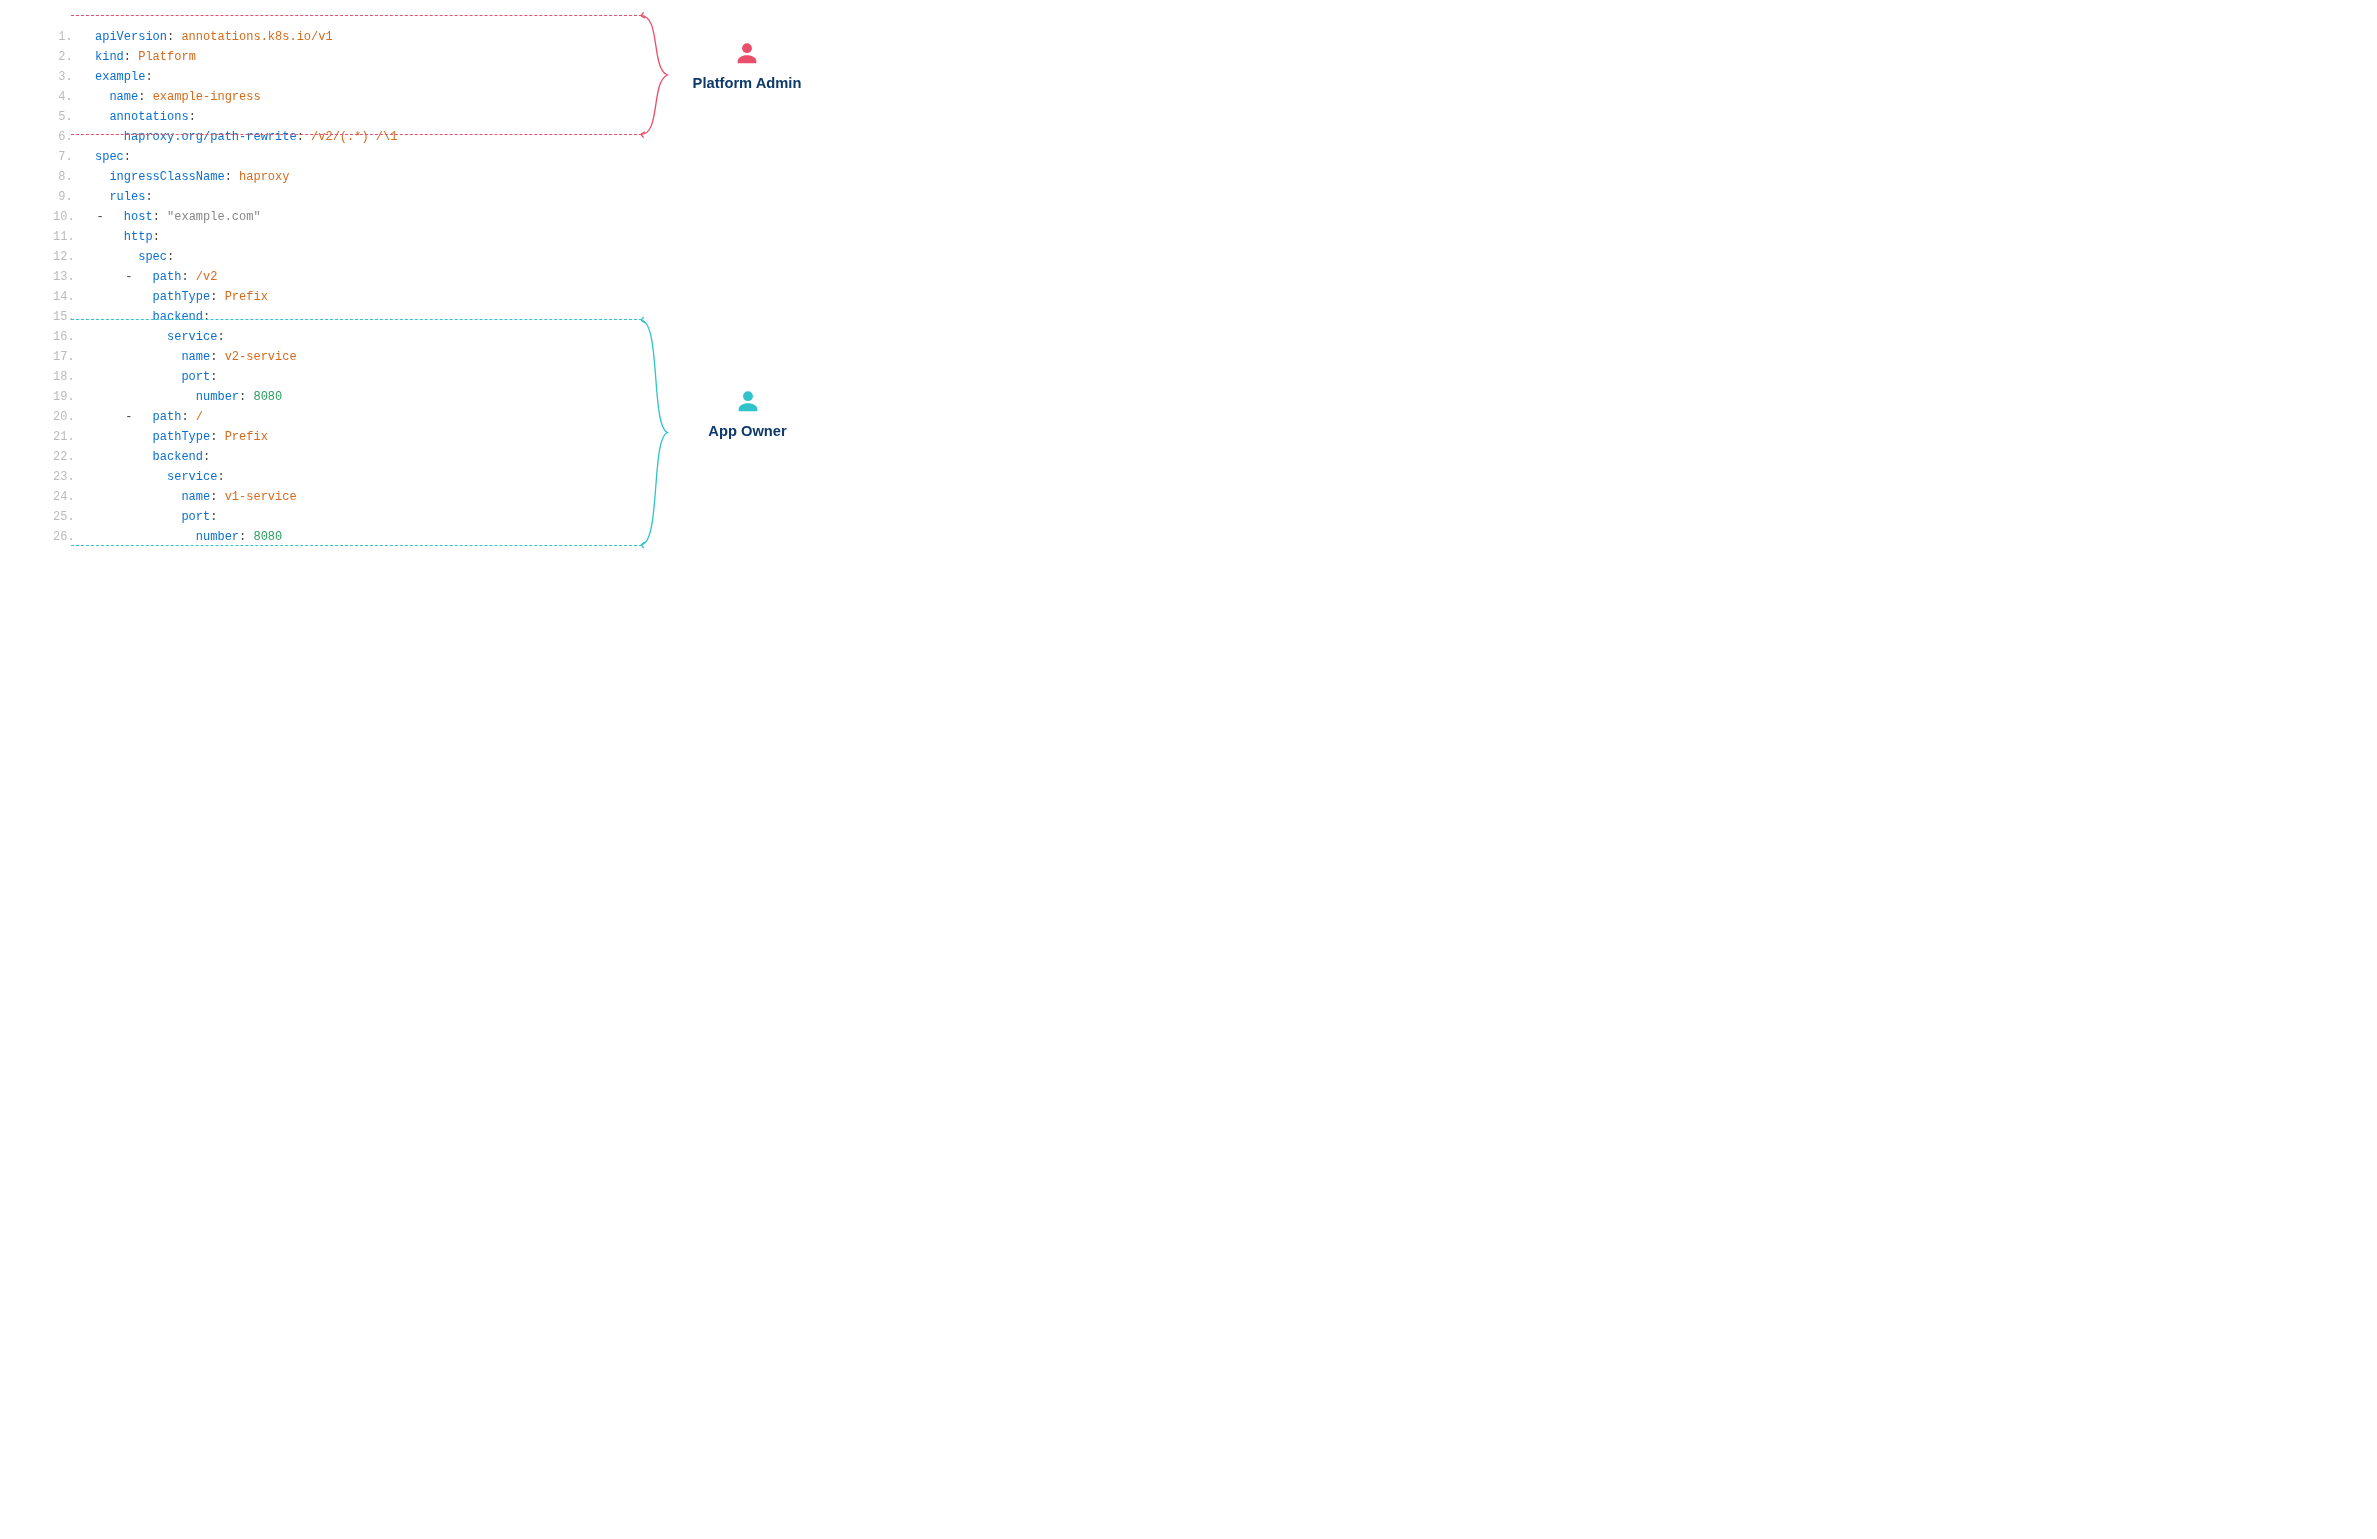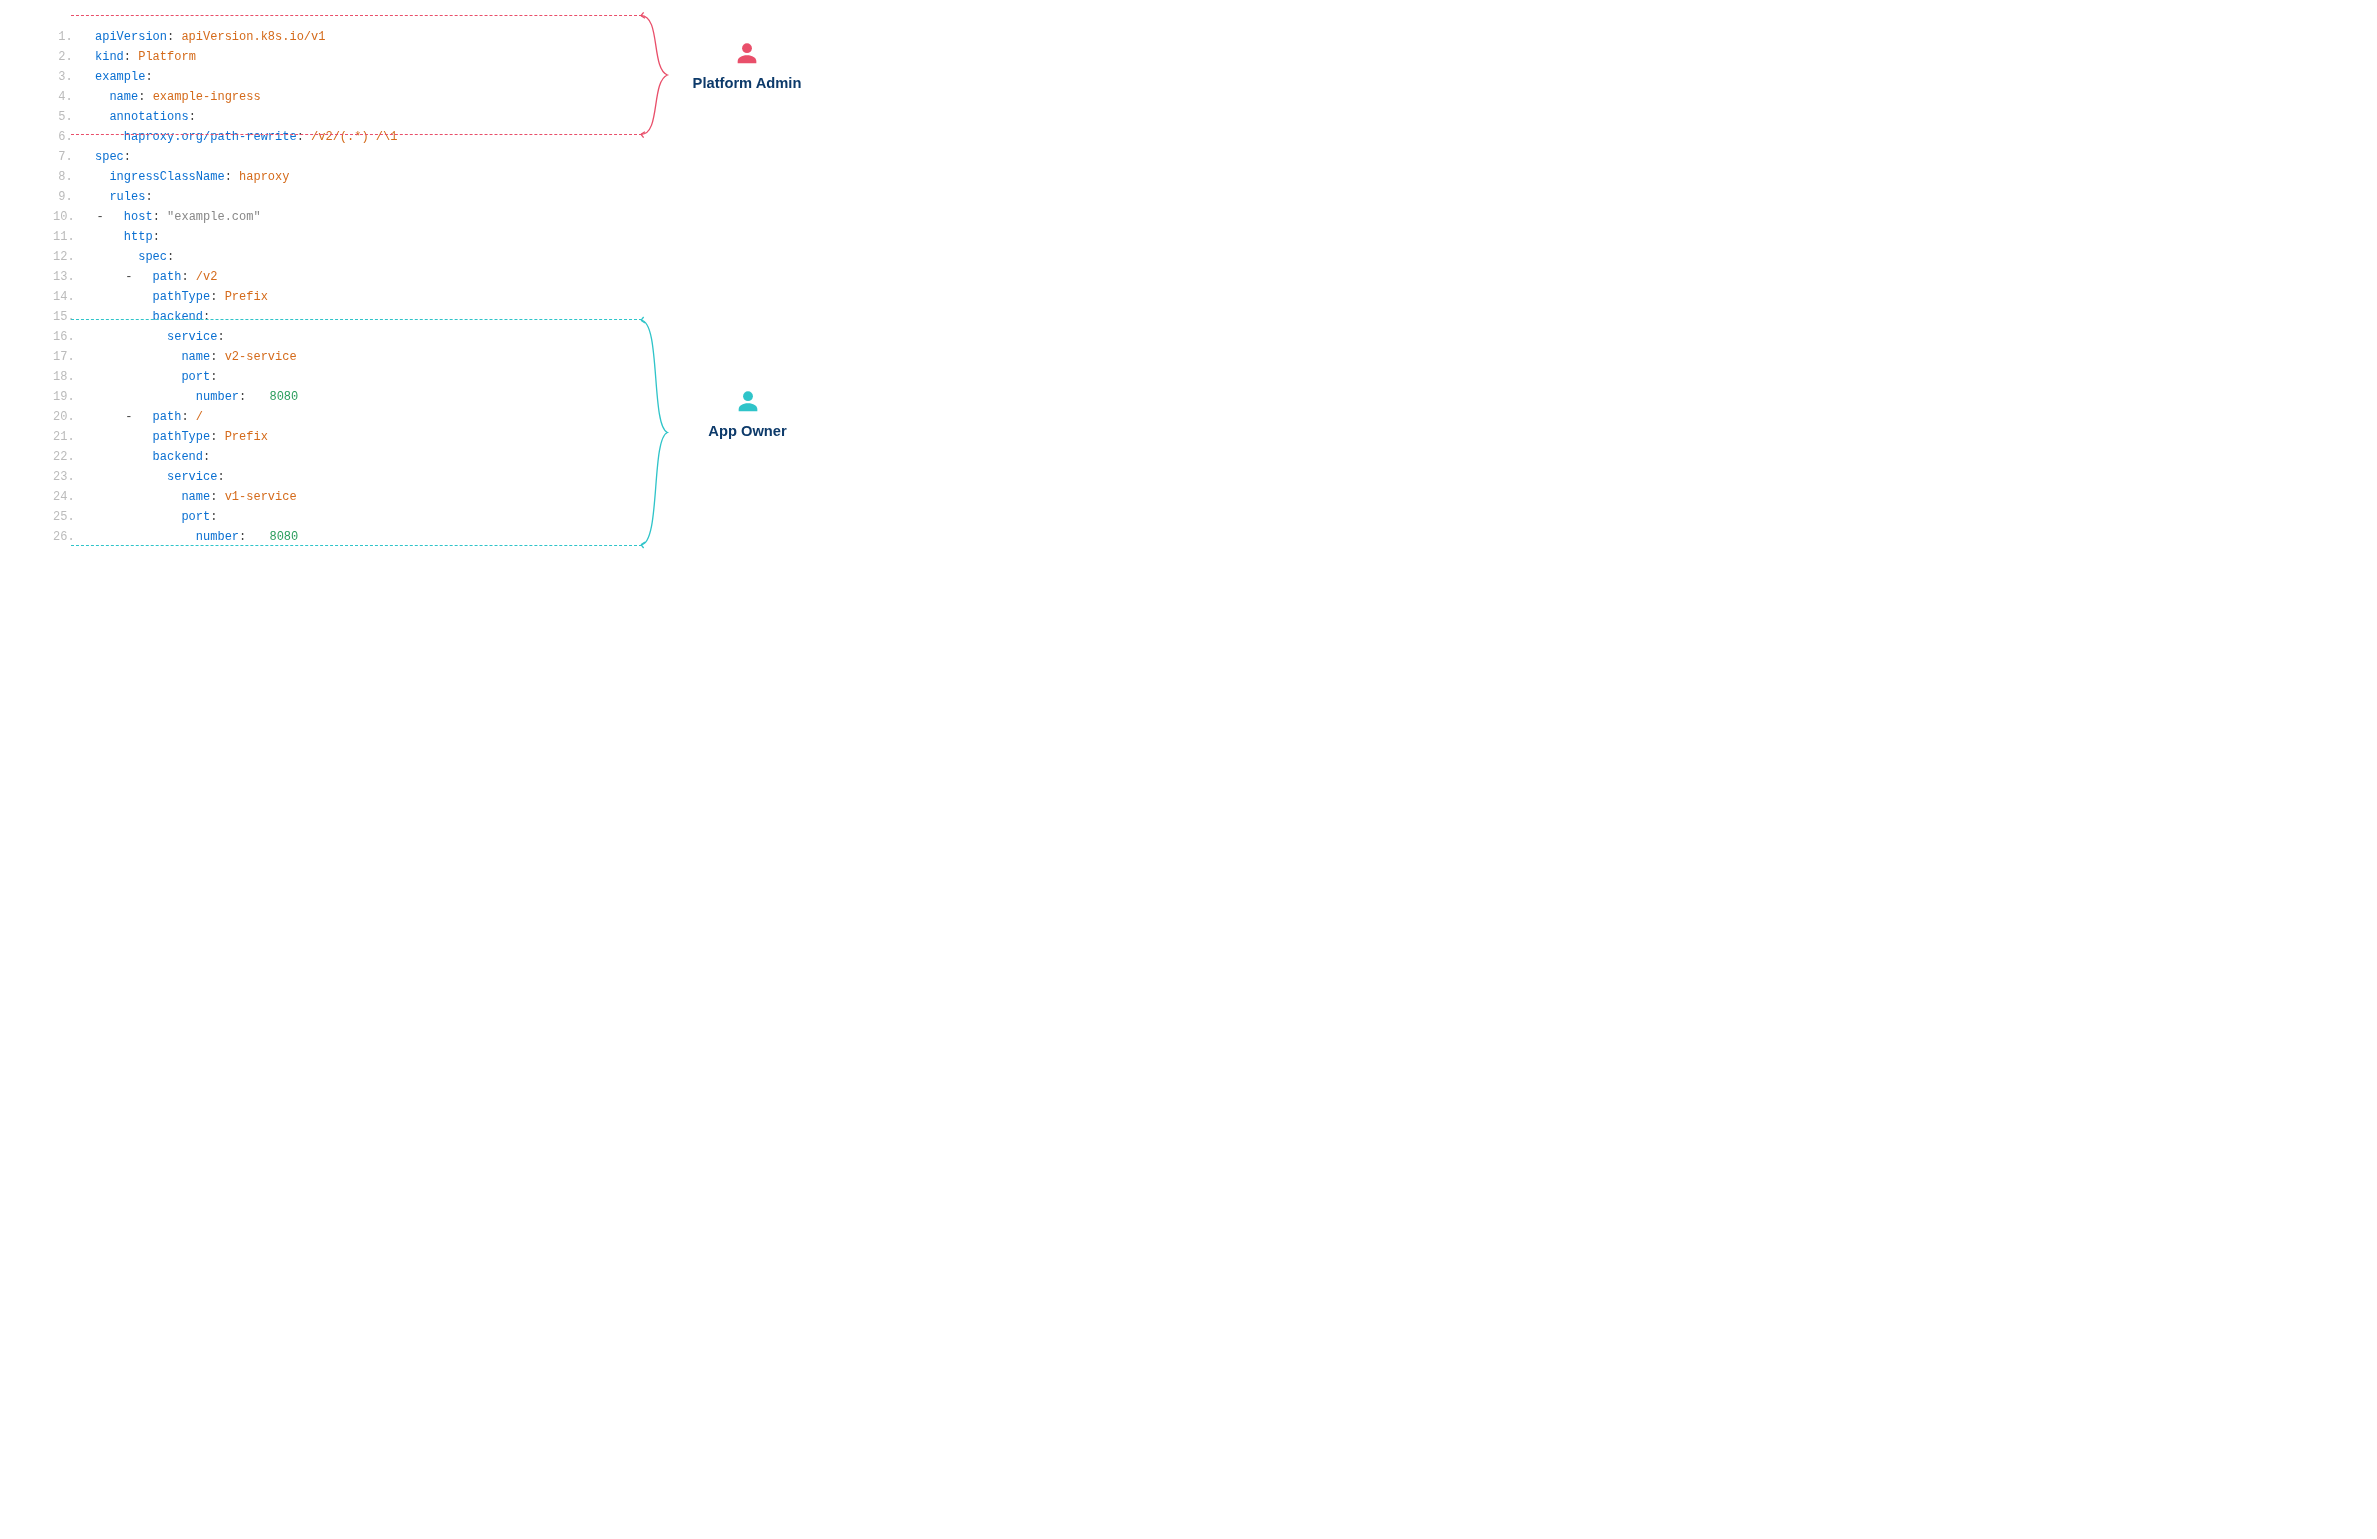--- a/index.html
+++ b/index.html
@@ -26,21 +26,21 @@
     text-align: right;
     color: #bbb;
     padding-right: 9.3px;
     user-select: none;
   }
   .code-content { white-space: pre; }
   .k { color: #0a6fd1; margin-left: 13px; }       
   .v { color: #d46a1a; }       
   .p { color: #444; }          
   .s { color: #888; }          
-  .g { color: #2a9d5c; margin-left: 16px; }       
+  .g { color: #2a9d5c; }       
 
   
   .region-top {
     position: absolute;
     left: 71px;
     top: 14.7px;
     width: 571px;
     height: 120px;
     border-top: 1.3px dashed #e94f6a;
     border-bottom: 1.3px dashed #e94f6a;
@@ -74,21 +74,21 @@
     color: #0d3a6a;
   }
   .persona .icon { margin-bottom: 4px; }
 </style>
 </head>
 <body>
 
 <div class="code-block" id="code-block">
     <div class="code-line">
       <span class="line-num">1.</span>
-      <span class="code-content"><span class="k">apiVersion</span><span class="p">: </span><span class="v">apiVersion.k8s.io/v1</span></span>
+      <span class="code-content"><span class="k">apiVersion</span><span class="p">: </span><span class="v">annotations.k8s.io/v1</span></span>
     </div>
     <div class="code-line">
       <span class="line-num">2.</span>
       <span class="code-content"><span class="k">kind</span><span class="p">: </span><span class="v">Platform</span></span>
     </div>
     <div class="code-line">
       <span class="line-num">3.</span>
       <span class="code-content"><span class="k">example</span><span class="p">:</span></span>
     </div>
     <div class="code-line">

